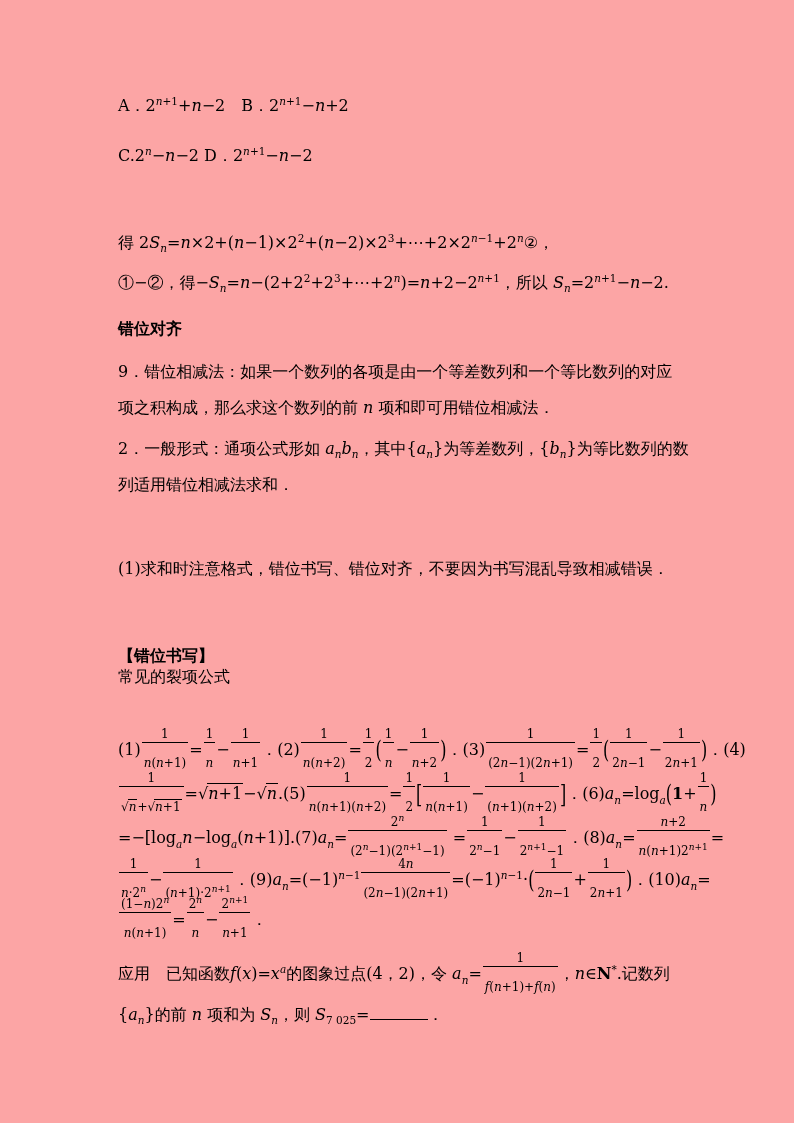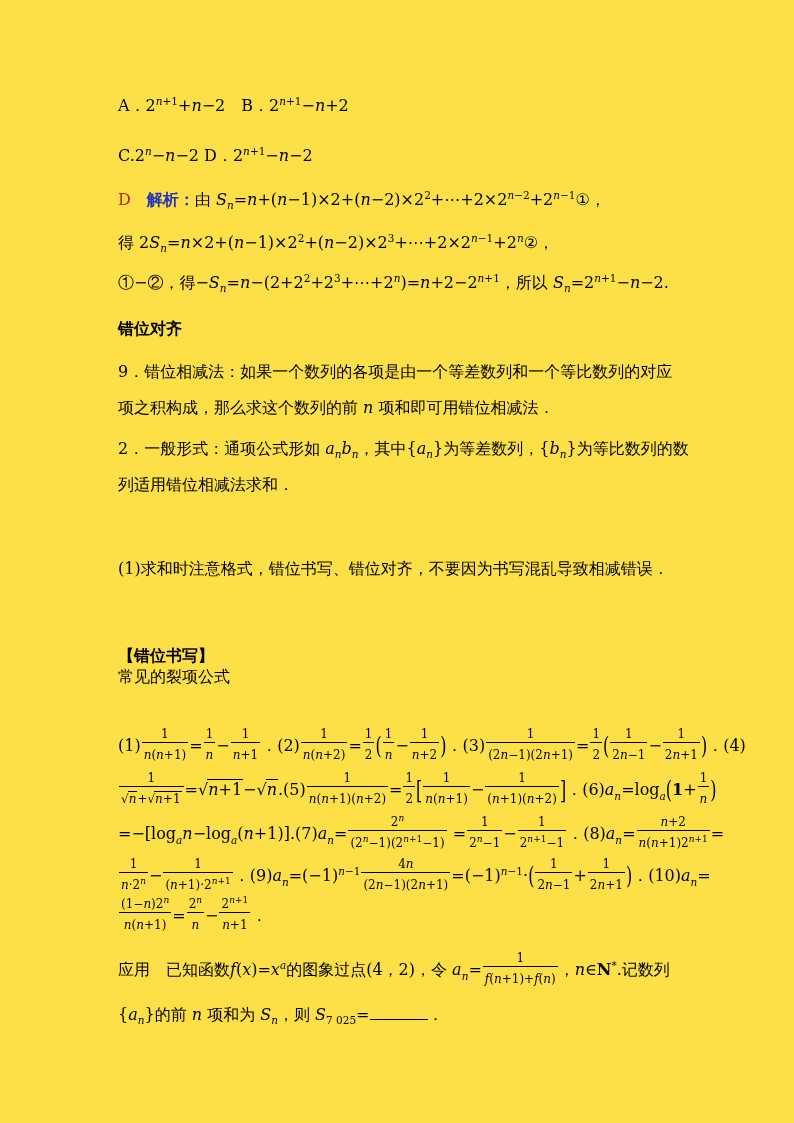--- a/index.html
+++ b/index.html
@@ -1,19 +1,19 @@
 <!DOCTYPE html>
 <html style="--c-ans: #bb2222; --c-jx: #2233bb;"><head>
 <meta charset="utf-8">
 <style>
   html,body{margin:0;padding:0;background:#ffffff;}
   .page{
     position:relative;
     width:794px;height:1123px;
-    background:#fde047;
+    background:#fca5a5;
     overflow:hidden;
     font-family:"DejaVu Serif","Liberation Serif",serif;
     color:#000;
   }
   .line{
     position:absolute;
     left:118px;
     width:585px;
     font-size:16px;
     line-height:22px;
@@ -32,21 +32,21 @@
     display:inline-block;
     vertical-align:middle;
     text-align:center;
     font-size:12px;
     line-height:1;
     margin:0 1px;
     position:relative;top:-2px;
   }
   .frac sup,.frac sub{font-size:9px;}
   .frac .num{display:block;line-height:1.2;padding:0 2px 1px;}
-  .frac .den{display:block;line-height:1.2;padding:5px 2px 0;border-top:1px solid #000;}
+  .frac .den{display:block;line-height:1.2;padding:13px 2px 0;border-top:1px solid #000;}
   .sqrt{white-space:nowrap;}
   .sqrt .rad{letter-spacing:-1px;}
   .sqrt .vinc{border-top:1px solid #000;padding:0 1px;}
   .bigp{
     display:inline-block;
     transform:scaleY(1.55);
     vertical-align:middle;
     font-weight:normal;
     position:relative;top:-1px;
   }
@@ -61,21 +61,20 @@
   .jx{color:var(--c-jx,#2233bb);font-weight:bold;font-family:"DejaVu Sans","Liberation Sans",sans-serif;}
   .hd{font-weight:normal;font-family:"DejaVu Sans","Liberation Sans",sans-serif;}
 </style>
 </head>
 <body>
 
 <div class="page">
   <div class="line" style="top:95px">A．2<sup><i>n</i>+1</sup>+<i>n</i>−2　B．2<sup><i>n</i>+1</sup>−<i>n</i>+2</div>
   <div class="line" style="top:145px">C.2<sup><i>n</i></sup>−<i>n</i>−2 D．2<sup><i>n</i>+1</sup>−<i>n</i>−2</div>
 
-  <div class="line" style="top:189px"><span class="ans">D</span>　<span class="jx">解析：</span>由 <i>S</i><sub><i>n</i></sub>=<i>n</i>+(<i>n</i>−1)×2+(<i>n</i>−2)×2<sup>2</sup>+⋯+2×2<sup><i>n</i>−2</sup>+2<sup><i>n</i>−1</sup>①，</div>
   <div class="line" style="top:232px">得 2<i>S</i><sub><i>n</i></sub>=<i>n</i>×2+(<i>n</i>−1)×2<sup>2</sup>+(<i>n</i>−2)×2<sup>3</sup>+⋯+2×2<sup><i>n</i>−1</sup>+2<sup><i>n</i></sup>②，</div>
   <div class="line" style="top:272px">①−②，得−<i>S</i><sub><i>n</i></sub>=<i>n</i>−(2+2<sup>2</sup>+2<sup>3</sup>+⋯+2<sup><i>n</i></sup>)=<i>n</i>+2−2<sup><i>n</i>+1</sup>，所以 <i>S</i><sub><i>n</i></sub>=2<sup><i>n</i>+1</sup>−<i>n</i>−2.</div>
 
   <div class="line h" style="top:318px">错位对齐</div>
 
   <div class="line" style="top:361px">9．错位相减法：如果一个数列的各项是由一个等差数列和一个等比数列的对应</div>
   <div class="line" style="top:397px">项之积构成，那么求这个数列的前 <i>n</i> 项和即可用错位相减法．</div>
 
   <div class="line" style="top:438px">2．一般形式：通项公式形如 <i>a</i><sub><i>n</i></sub><i>b</i><sub><i>n</i></sub>，其中{<i>a</i><sub><i>n</i></sub>}为等差数列，{<i>b</i><sub><i>n</i></sub>}为等比数列的数</div>
   <div class="line" style="top:474px">列适用错位相减法求和．</div>

